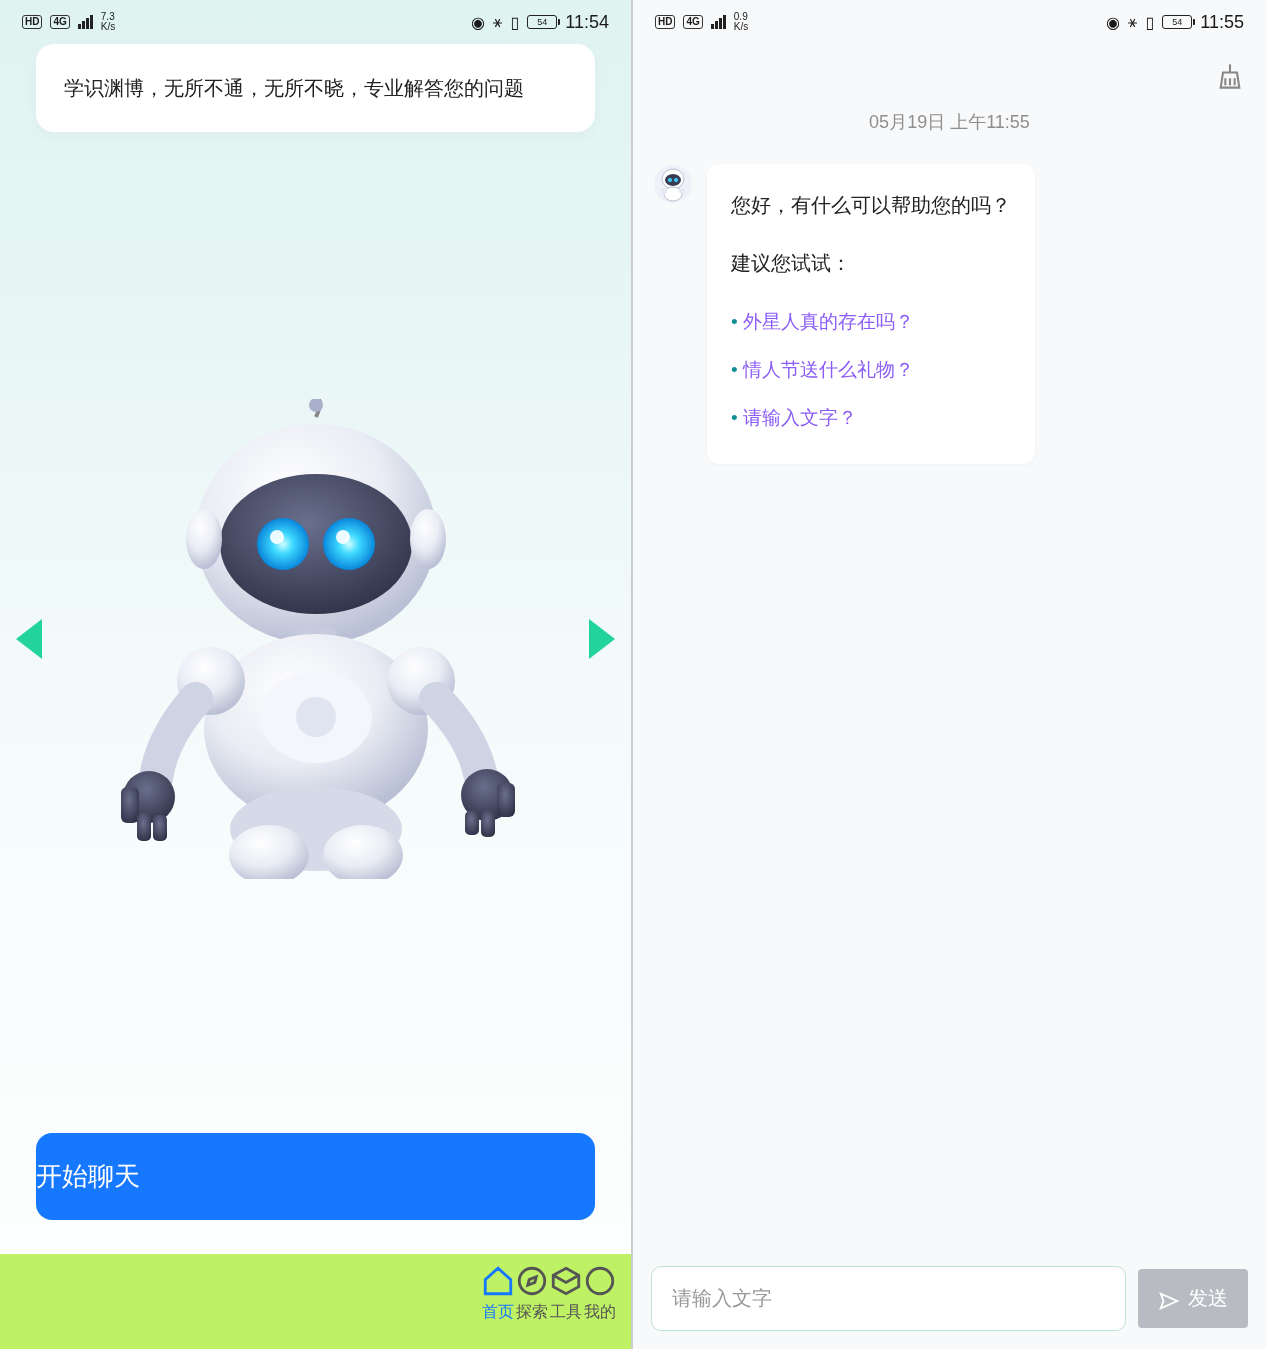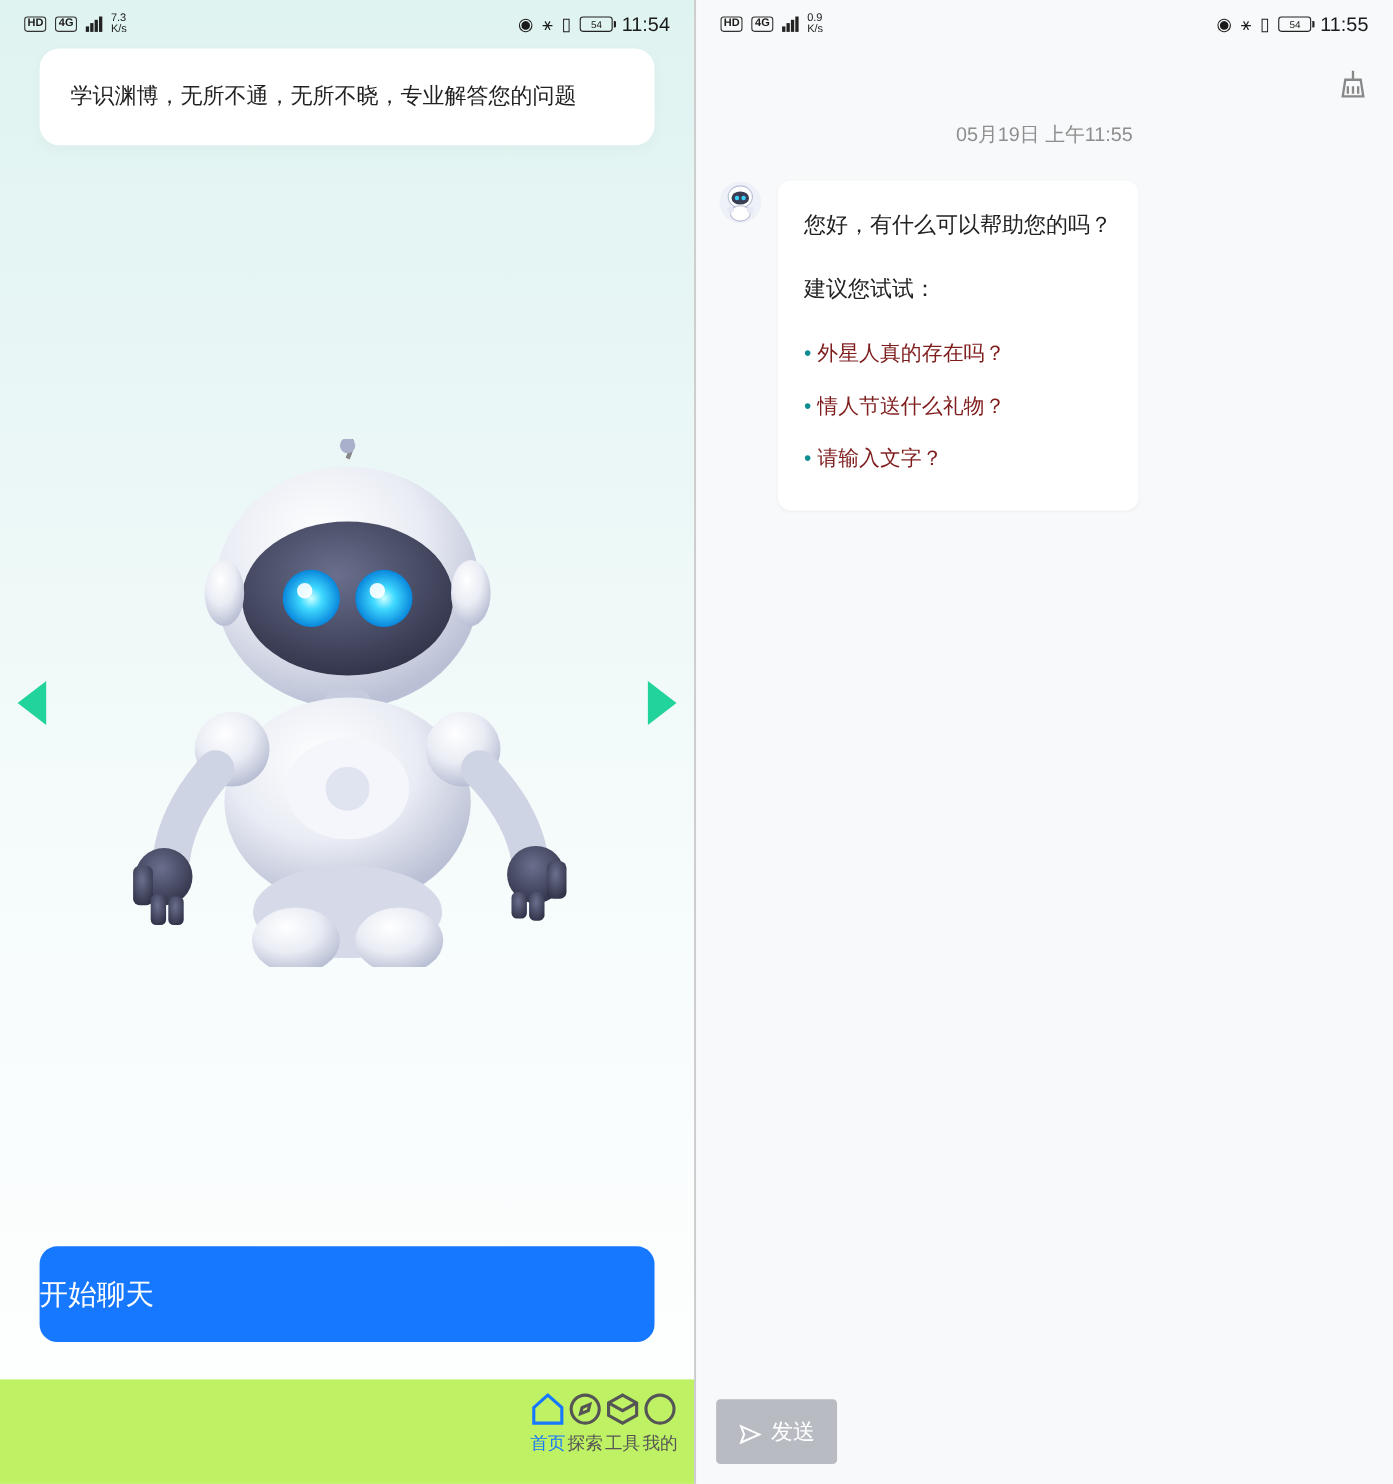--- a/index.html
+++ b/index.html
@@ -122,21 +122,21 @@
     border-radius:12px;
     padding:22px 24px;
     font-size:20px;
     color:#222;
     line-height:1.9;
     max-width:420px;
     box-shadow:0 1px 3px rgba(0,0,0,0.04);
   }
   .bubble .gap { height:20px; }
   .suggest-list { margin-top:16px; }
-  .suggest-item { color:#7f1d1d; font-size:19px; padding:6px 0; cursor:pointer; }
+  .suggest-item { color:#8b5cf6; font-size:19px; padding:6px 0; cursor:pointer; }
   .suggest-item::before { content:"• "; color:#0f8d93; }
 
   .input-bar {
     position:absolute;
     bottom:18px; left:18px; right:18px;
     display:flex; gap:12px; align-items:center;
   }
   .input-field {
     flex:1;
     border:1.5px solid #bfe1d7;
@@ -342,20 +342,21 @@
       <div>建议您试试：</div>
       <div class="suggest-list">
         <div class="suggest-item">外星人真的存在吗？</div>
         <div class="suggest-item">情人节送什么礼物？</div>
         <div class="suggest-item">请输入文字？</div>
       </div>
     </div>
   </div>
 
   <div class="input-bar">
+    <div class="input-field">请输入文字</div>
     <div class="send-btn">
       <svg viewBox="0 0 24 24" fill="none" stroke="#fff" stroke-width="2">
           <path d="M3 20 L21 12 L3 4 L6 12 Z"></path>
         </svg>
       <span>发送</span>
     </div>
   </div>
 </div>
 
 </body></html>

